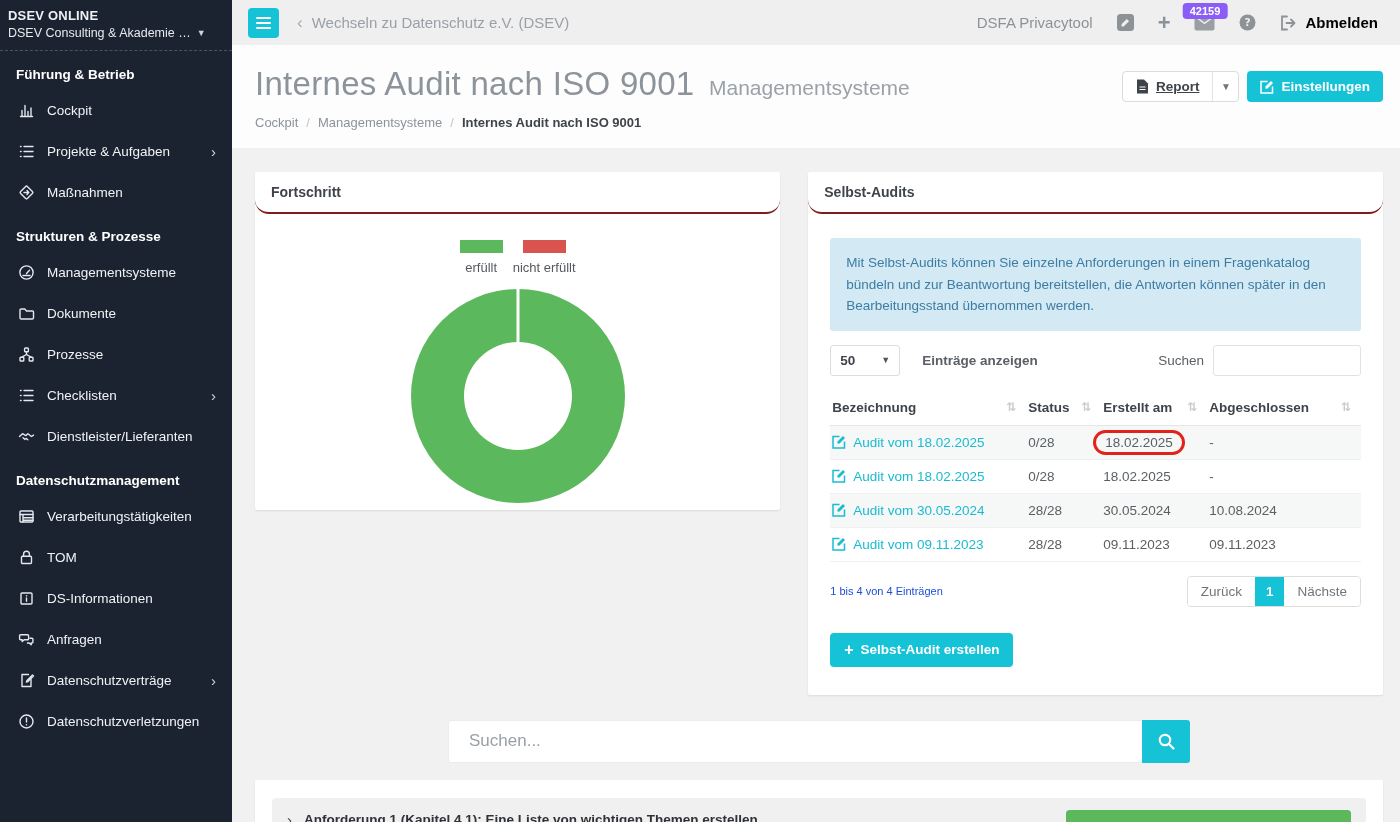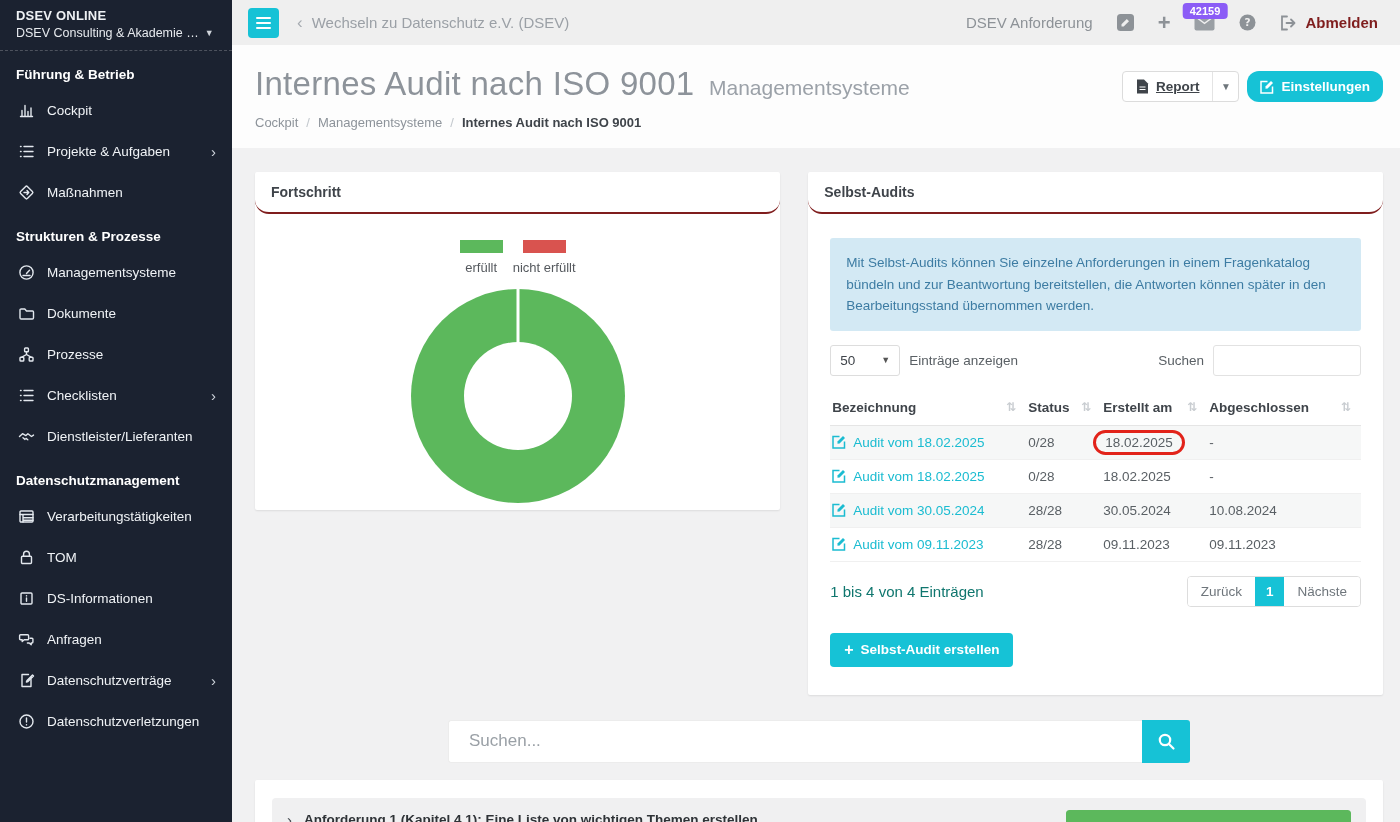--- a/index.html
+++ b/index.html
@@ -2,21 +2,21 @@
 <html><head>
 <meta charset="utf-8">
 <style>
   * { margin:0; padding:0; box-sizing:border-box; }
   html,body { width:1400px; height:822px; overflow:hidden; background:#f1f1f2;
     font-family:"Liberation Sans","DejaVu Sans",sans-serif; }
 
   
   .sidebar { position:absolute; left:0; top:0; width:232px; height:822px;
     background:#1b2230; color:#eef1f4; z-index:5; }
-  .brand { padding:8px 16px 10px; border-bottom:1px dashed rgba(255,255,255,.22); }
+  .brand { padding:8px 8px 10px; border-bottom:1px dashed rgba(255,255,255,.22); }
   .brand-title { font-size:13px; font-weight:bold; letter-spacing:.2px; }
   .brand-sub { font-size:12.5px; color:#e7eaee; margin-top:3px; cursor:pointer;
     display:flex; align-items:center; gap:6px; }
   .brand-caret { font-size:9px; color:#cfd4da; }
   .nav-section { font-size:13.5px; font-weight:bold; padding:16px 16px 8px; color:#fff; }
   .nav-item { height:41px; display:flex; align-items:center; padding:0 16px;
     font-size:13.5px; color:#f0f3f6; cursor:pointer; }
   .nav-item .nicon { width:20px; margin-right:11px; display:flex; align-items:center; justify-content:center; }
   .nav-item svg { stroke:#e3e8ee; stroke-width:1.4; fill:none; stroke-linecap:round; stroke-linejoin:round; }
   .nav-chevron { margin-left:auto; color:#ced4db; font-size:15px; line-height:1; }
@@ -33,39 +33,39 @@
   .back-link .chev { font-size:17px; color:#a6abb1; }
   .topbar-right { margin-left:auto; display:flex; align-items:center; gap:24px; padding-right:22px;
     color:#8d9297; }
   .product-label { font-size:15px; color:#8d9297; }
   .tb-icon { position:relative; display:flex; align-items:center; justify-content:center; cursor:pointer; }
   .plus-glyph { font-size:22px; color:#8d9297; font-weight:bold; line-height:1; }
   .mail-badge { position:absolute; top:-12px; left:50%; transform:translateX(-50%);
     background:#8b5cf6; color:#fff; font-size:11px; font-weight:bold; padding:2px 7px;
     border-radius:4px; white-space:nowrap; }
   .logout { display:flex; align-items:center; gap:8px; cursor:pointer; }
-  .logout-label { font-size:15px; font-weight:bold; color:#7f1d1d; }
+  .logout-label { font-size:15px; font-weight:bold; color:#000000; }
 
   
   .header-band { position:absolute; left:232px; top:45px; right:0; height:103px;
     background:#fdfdfd; padding:20px 17px 0 23px; }
   .page-title { font-size:33px; font-weight:400; color:#8d939a; letter-spacing:.3px; display:inline; }
   .page-subtitle { font-size:21px; color:#9ba1a8; margin-left:10px; }
   .breadcrumb { margin-top:12px; font-size:13px; color:#8d939a; display:flex; gap:8px; align-items:center; }
   .breadcrumb .sep { color:#c2c7cc; }
   .breadcrumb .current { font-weight:bold; color:#3f444a; }
   .header-actions { position:absolute; right:17px; top:26px; display:flex; align-items:center; gap:8px; }
   .btn-report-group { display:flex; background:#fff; border:1px solid #dcdcdc; border-radius:4px;
     height:31px; overflow:hidden; }
   .btn-report { display:flex; align-items:center; gap:7px; padding:0 13px; font-size:13.5px;
     color:#3f444a; background:none; border:none; cursor:pointer; font-weight:600;text-decoration:underline; }
   .btn-report-caret { width:26px; border:none; border-left:1px solid #e4e4e4; background:none;
     color:#6f767c; font-size:10px; cursor:pointer; }
   .btn-settings { display:flex; align-items:center; gap:7px; height:31px; padding:2px 13px;
-    background:#16c2d6; border:none; border-radius:12px; color:#fff; font-size:13.5px;
+    background:#16c2d6; border:none; border-radius:4px; color:#fff; font-size:13.5px;
     font-weight:600; cursor:pointer; }
 
   
   .content { position:absolute; left:232px; top:148px; right:0; height:674px;
     background:#f1f1f2; padding:24px 17px 0 23px; overflow:hidden; }
   .cards-row { display:flex; gap:28px; align-items:flex-start; }
   .card { background:#fff; border-radius:2px; box-shadow:0 1px 2px rgba(0,0,0,.09); }
   .card-header { padding:12px 16px; font-size:14px; font-weight:bold; color:#3f444a;
     border-bottom:2px solid #7f1d1d;border-radius:14px; }
 
@@ -80,21 +80,21 @@
   .donut::before { content:""; position:absolute; inset:53px; background:#fff; border-radius:50%; }
   .donut .sep-line { position:absolute; left:50%; top:0; width:3px; height:54px; background:#fff;
     transform:translateX(-50%); }
 
   
   .card-audits { width:604px; }
   .audits-body { padding:24px 22px 28px; }
   .info-alert { background:#d3e9f4; border-radius:3px; padding:14px 16px; color:#3d7ca3;
     font-size:13.5px; line-height:1.6; }
   .table-controls { display:flex; justify-content:space-between; align-items:center; margin-top:14px; }
-  .tc-left { display:flex; align-items:center; gap:9px; }
+  .tc-left { display:flex; align-items:center; gap:22px;font-weight:bold; }
   .select-box { width:70px; height:31px; border:1px solid #ddd; border-radius:3px; background:#fff;
     display:flex; align-items:center; justify-content:space-between; padding:0 9px; font-size:13.5px;
     color:#3f444a; cursor:pointer; }
   .select-caret { font-size:9px; color:#555; }
   .tc-label { font-size:13.5px; color:#5a6065; }
   .tc-right { display:flex; align-items:center; gap:9px; }
   .tc-search-input { width:148px; height:31px; border:1px solid #e2e2e2; border-radius:3px;
     padding:0 8px; font-size:13.5px; color:#3f444a; outline:none; }
 
   table.audit-table { width:100%; border-collapse:collapse; margin-top:16px; font-size:13.5px; }
@@ -103,21 +103,21 @@
   .audit-table th .th-inner { display:flex; align-items:center; justify-content:space-between; padding-right:8px; }
   .sort-glyph { font-family:"DejaVu Sans",sans-serif; color:#c9cdd1; font-size:12px; }
   .audit-table td { padding:0 2px; height:34px; color:#5a6065; border-bottom:1px solid #f0f0f0; }
   .audit-table tbody tr:nth-child(odd) { background:#f6f7f7; }
   .audit-link { color:#1bbcd1; display:flex; align-items:center; gap:7px; cursor:pointer; }
   .audit-link svg { flex-shrink:0; }
   .red-annot { border:3px solid #e2231a; border-radius:14px; padding:2px 9px; margin-left:-10px;
     display:inline-block; }
 
   .table-footer { display:flex; justify-content:space-between; align-items:center; margin-top:14px; }
-  .footer-info { font-size:15px; color:#0f766e; }
+  .footer-info { font-size:11px; color:#1d4ed8; }
   .pagination { display:flex; border:1px solid #ddd; border-radius:4px; overflow:hidden; background:#fff; }
   .page-btn { border:none; background:#fff; padding:7px 13px; font-size:13.5px; color:#6f767c; cursor:pointer; }
   .page-btn.active { background:#16c2d6; color:#fff; padding:7px 11px; font-weight:600; }
   .btn-create { margin-top:26px; display:inline-flex; align-items:center; gap:7px; background:#16c2d6;
     color:#fff; border:none; border-radius:4px; padding:9px 14px; font-size:13.5px; font-weight:600;
     cursor:pointer; }
   .plus-sm { font-size:16px; font-weight:bold; line-height:1; }
 
   
   .search-row { width:742px; margin:25px auto 0; display:flex; height:43px; }
@@ -291,21 +291,21 @@
   <button class="hamburger">
     <span></span>
       <span></span>
       <span></span>
   </button>
   <div class="back-link">
     <span class="chev">‹</span>
     <span>Wechseln zu Datenschutz e.V. (DSEV)</span>
   </div>
   <div class="topbar-right">
-    <span class="product-label">DSEV Anforderung</span>
+    <span class="product-label">DSFA Privacytool</span>
     <span class="tb-icon">
       <svg width="17" height="17" viewBox="0 0 17 17">
           <rect width="17" height="17" rx="3.5" fill="#8d9297"></rect>
           <path d="M4.5 12.5v-2.2l5.3-5.3 2.2 2.2-5.3 5.3z" fill="#efefef"></path>
         </svg>
     </span>
     <span class="tb-icon plus-glyph">+</span>
     <span class="tb-icon">
       <svg width="21" height="16" viewBox="0 0 21 16">
           <rect x="0.5" y="0.5" width="20" height="15" rx="2" fill="#9a9fa4"></rect>

